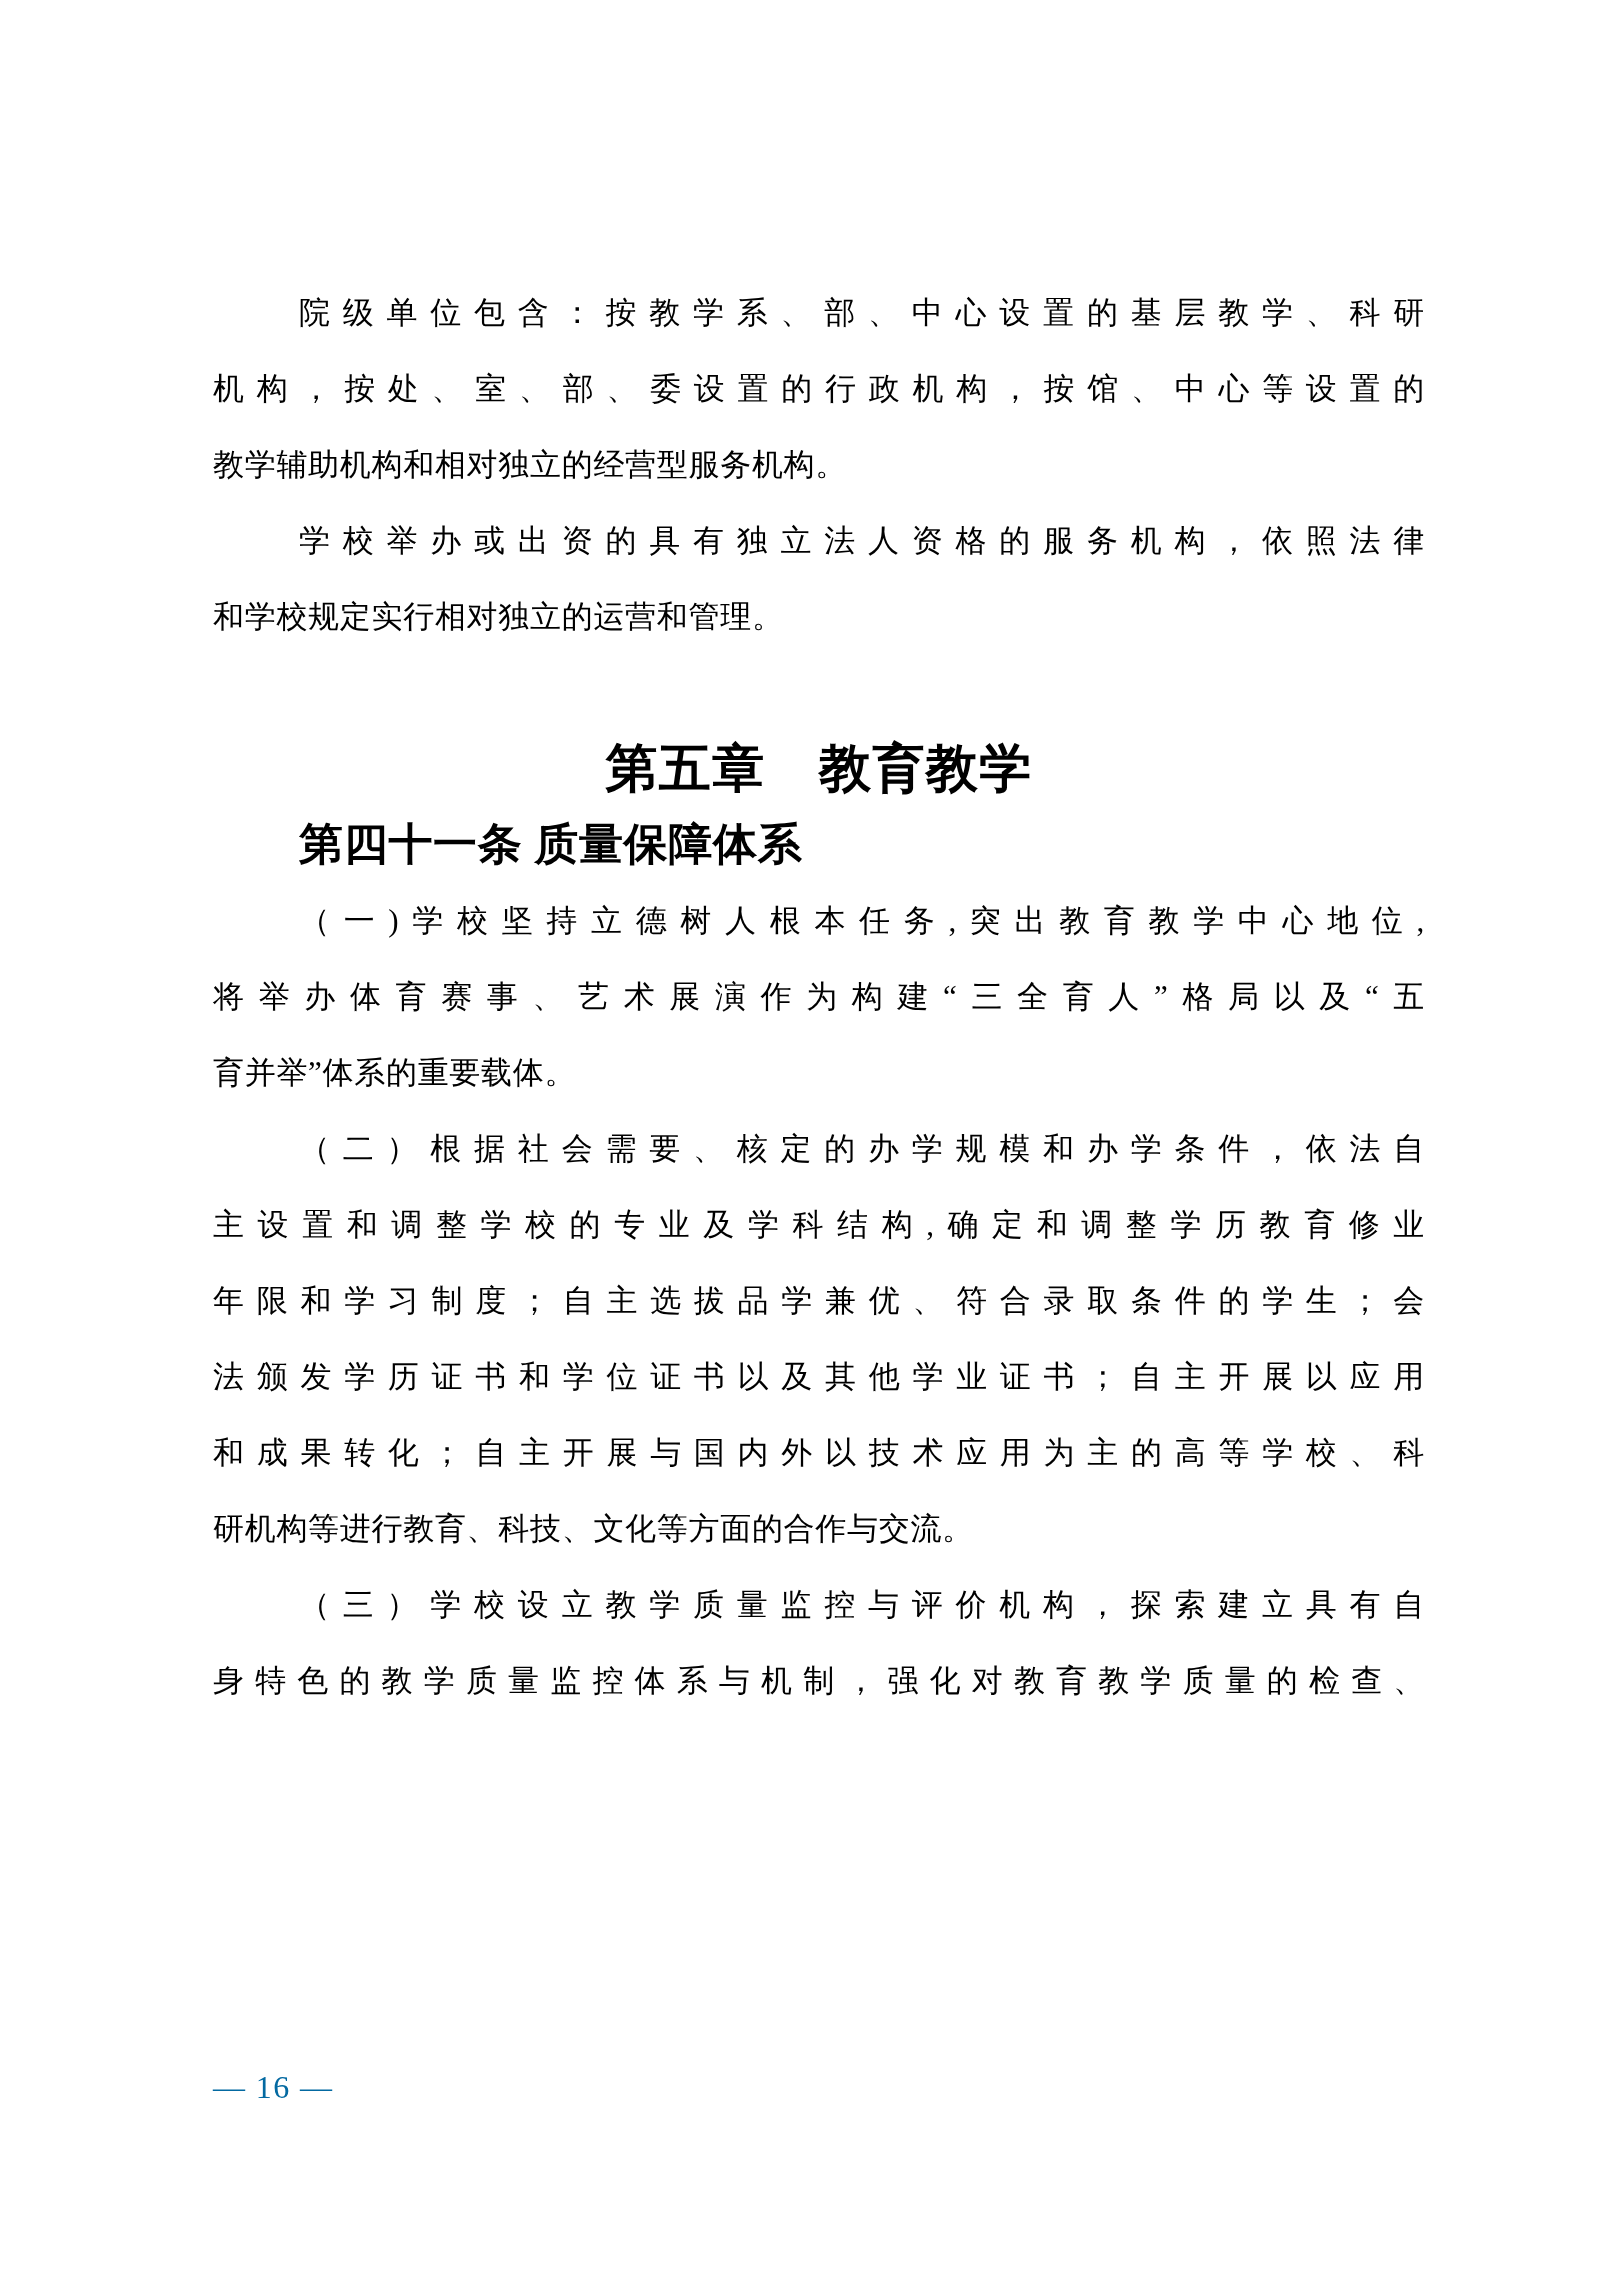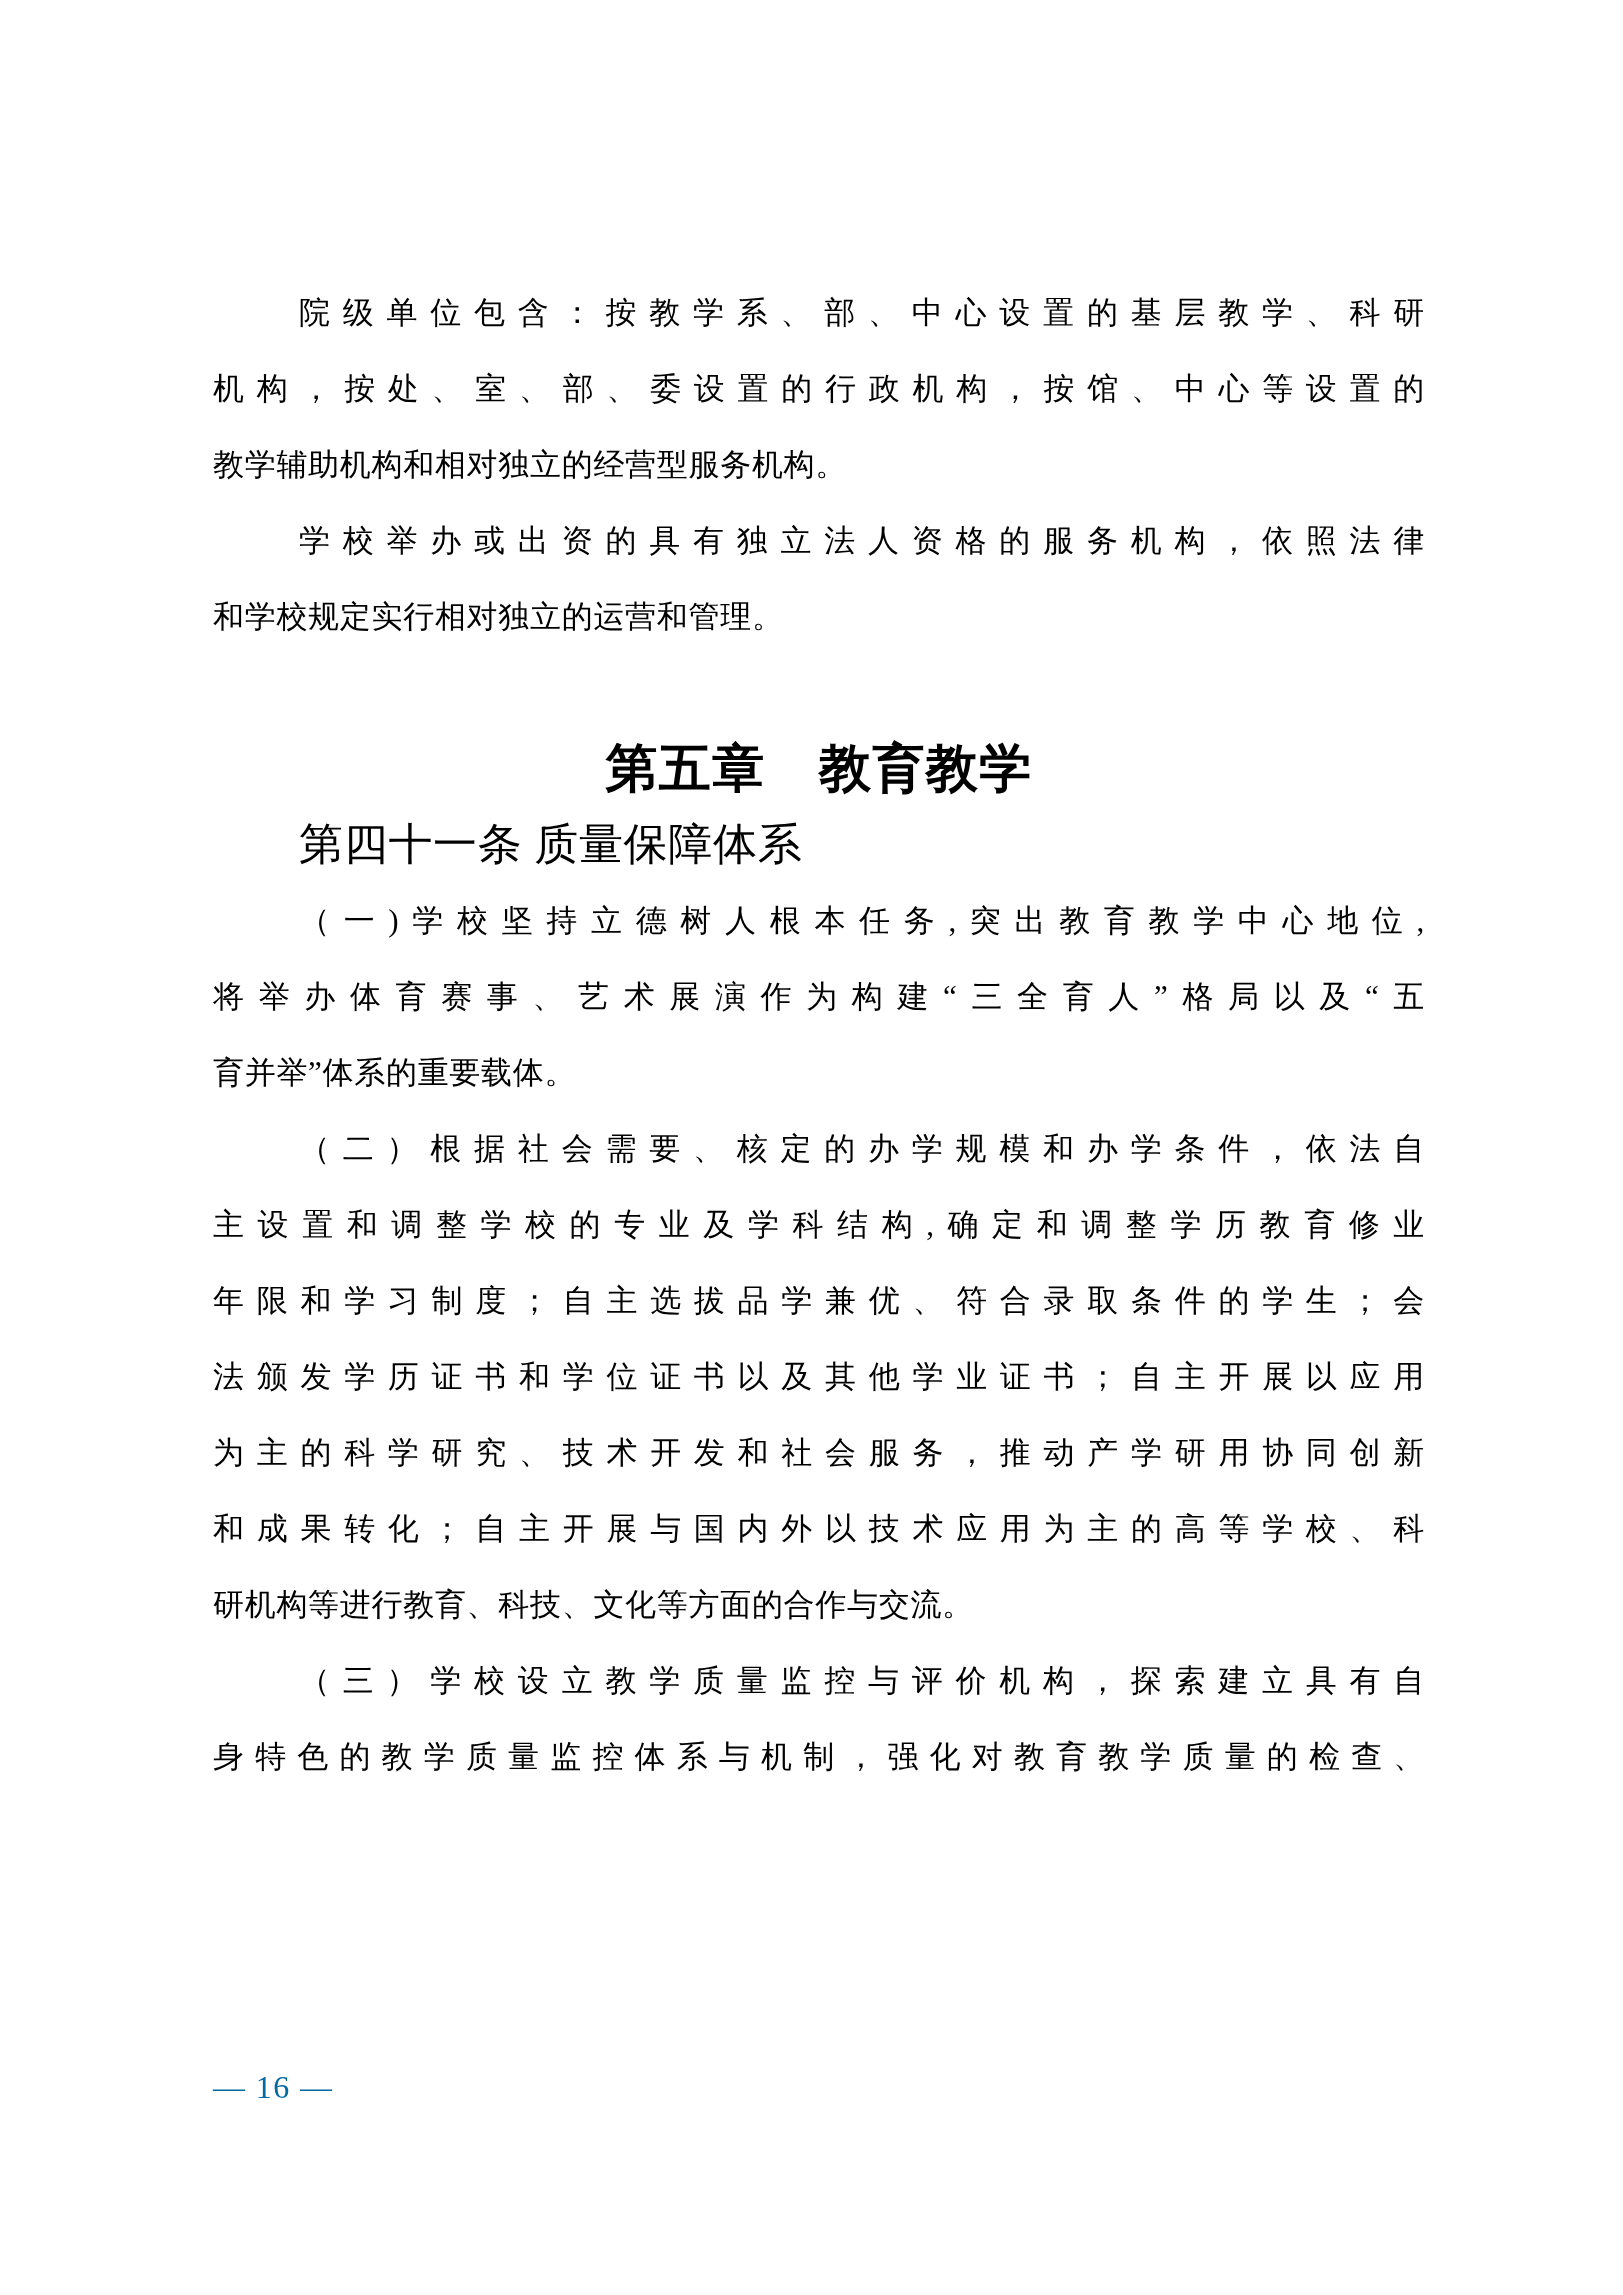--- a/index.html
+++ b/index.html
@@ -48,21 +48,21 @@
     text-align: center;
     letter-spacing: 1.4px;
   }
   .chapter-heading.space-before {
     margin-top: 76px;
   }
   .article-heading {
     font-size: 44px;
     line-height: 76px;
     height: 76px;
-    font-weight: normal;
+    font-weight: bold;
     text-indent: 86px;
     letter-spacing: 0.7px;
   }
   .page-footer {
     position: absolute;
     left: 213px;
     top: 2068px;
     font-size: 32px;
     line-height: 38px;
     letter-spacing: 1.4px;
@@ -88,21 +88,20 @@
       <div class="paragraph">
         <div class="line fill indent">（一)学校坚持立德树人根本任务,突出教育教学中心地位,</div>
         <div class="line fill">将举办体育赛事、艺术展演作为构建“三全育人”格局以及“五</div>
         <div class="line">育并举”体系的重要载体。</div>
       </div>
       <div class="paragraph">
         <div class="line fill indent">（二）根据社会需要、核定的办学规模和办学条件，依法自</div>
         <div class="line fill">主设置和调整学校的专业及学科结构,确定和调整学历教育修业</div>
         <div class="line fill">年限和学习制度；自主选拔品学兼优、符合录取条件的学生；会</div>
         <div class="line fill">法颁发学历证书和学位证书以及其他学业证书；自主开展以应用</div>
-        <div class="line fill">为主的科学研究、技术开发和社会服务，推动产学研用协同创新</div>
         <div class="line fill">和成果转化；自主开展与国内外以技术应用为主的高等学校、科</div>
         <div class="line">研机构等进行教育、科技、文化等方面的合作与交流。</div>
       </div>
       <div class="paragraph">
         <div class="line fill indent">（三）学校设立教学质量监控与评价机构，探索建立具有自</div>
         <div class="line fill">身特色的教学质量监控体系与机制，强化对教育教学质量的检查、</div>
       </div>
     </div>
   <div class="page-footer">— 16 —</div>
 </div>

